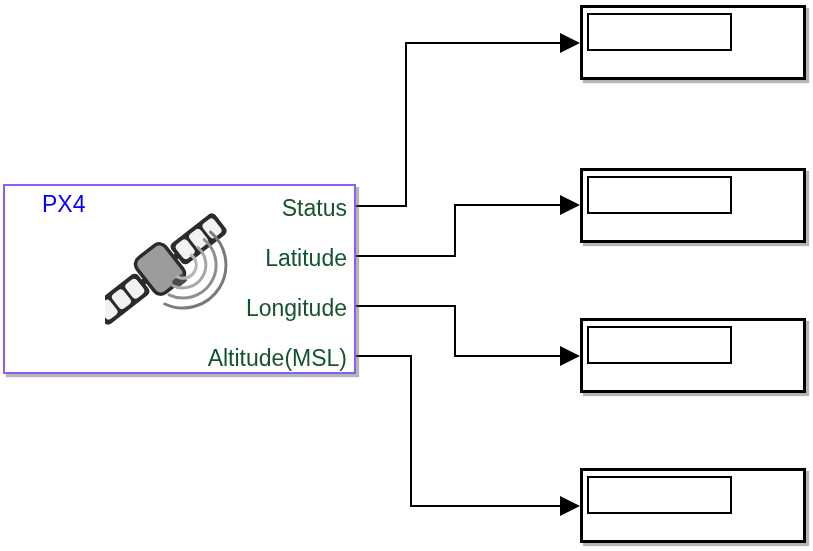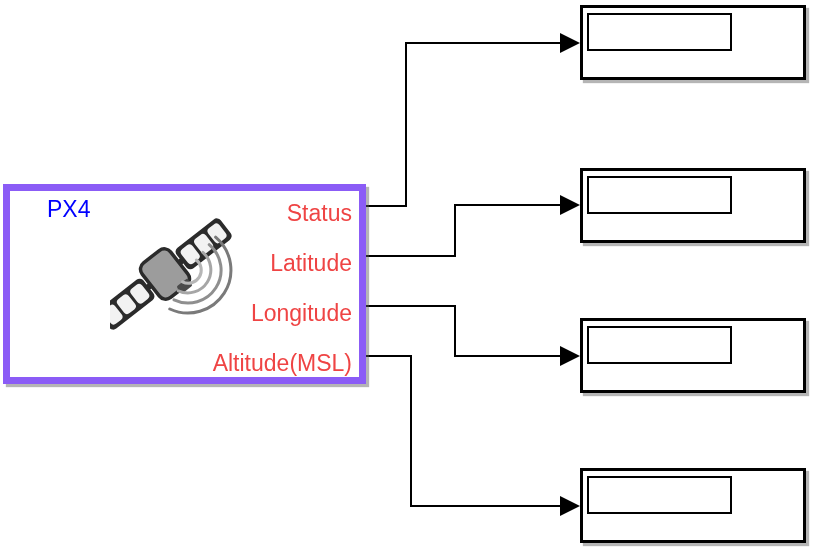--- a/index.html
+++ b/index.html
@@ -23,21 +23,21 @@
     height: 551px;
   }
   
   .px4-block {
     position: absolute;
     left: 3px;
     top: 184px;
     width: 349px;   
     height: 186px;  
     background: #ffffff;
-    border: 7px solid #8b5cf6;
+    border: 2px solid #8b5cf6;
     box-shadow: 3px 3px 1px rgba(90,90,90,0.45);
   }
   .px4-title {
     position: absolute;
     left: 37px;
     top: 5px;
     font-size: 23px;
     color: #0000ff;
     white-space: nowrap;
   }
@@ -47,21 +47,21 @@
     top: 18px;
     width: 145px;
     height: 145px;
   }
   .port-label {
     position: absolute;
     right: 7px;
     height: 28px;
     line-height: 28px;
     font-size: 23px;
-    color: #ef4444;
+    color: #14532d;
     white-space: nowrap;
     text-align: right;
   }
   .port-1 { top: 8px;   }
   .port-2 { top: 58px;  }
   .port-3 { top: 108px; }
   .port-4 { top: 158px; text-align: center; }
   
   .display-block {
     position: absolute;

